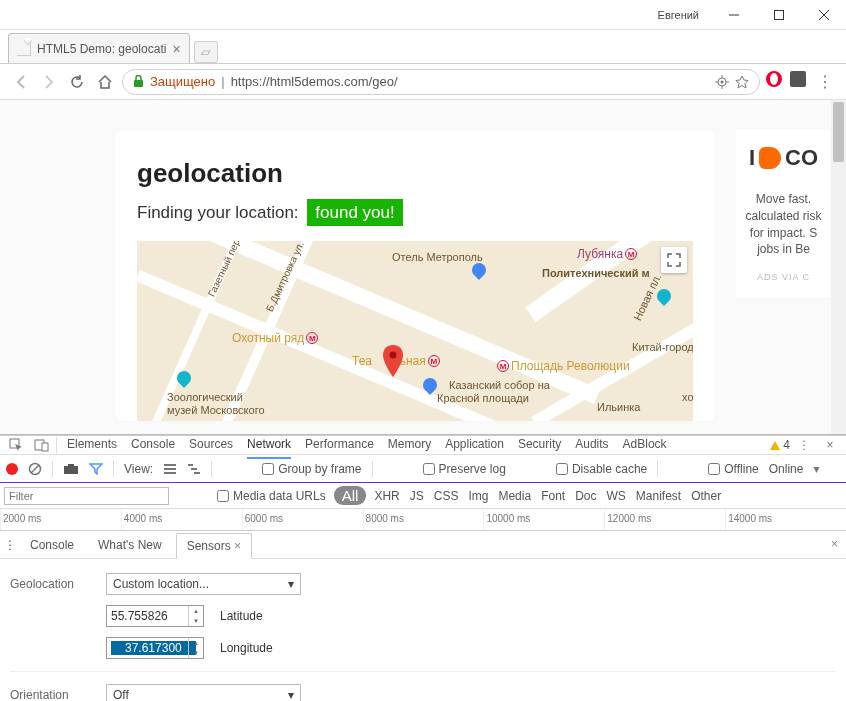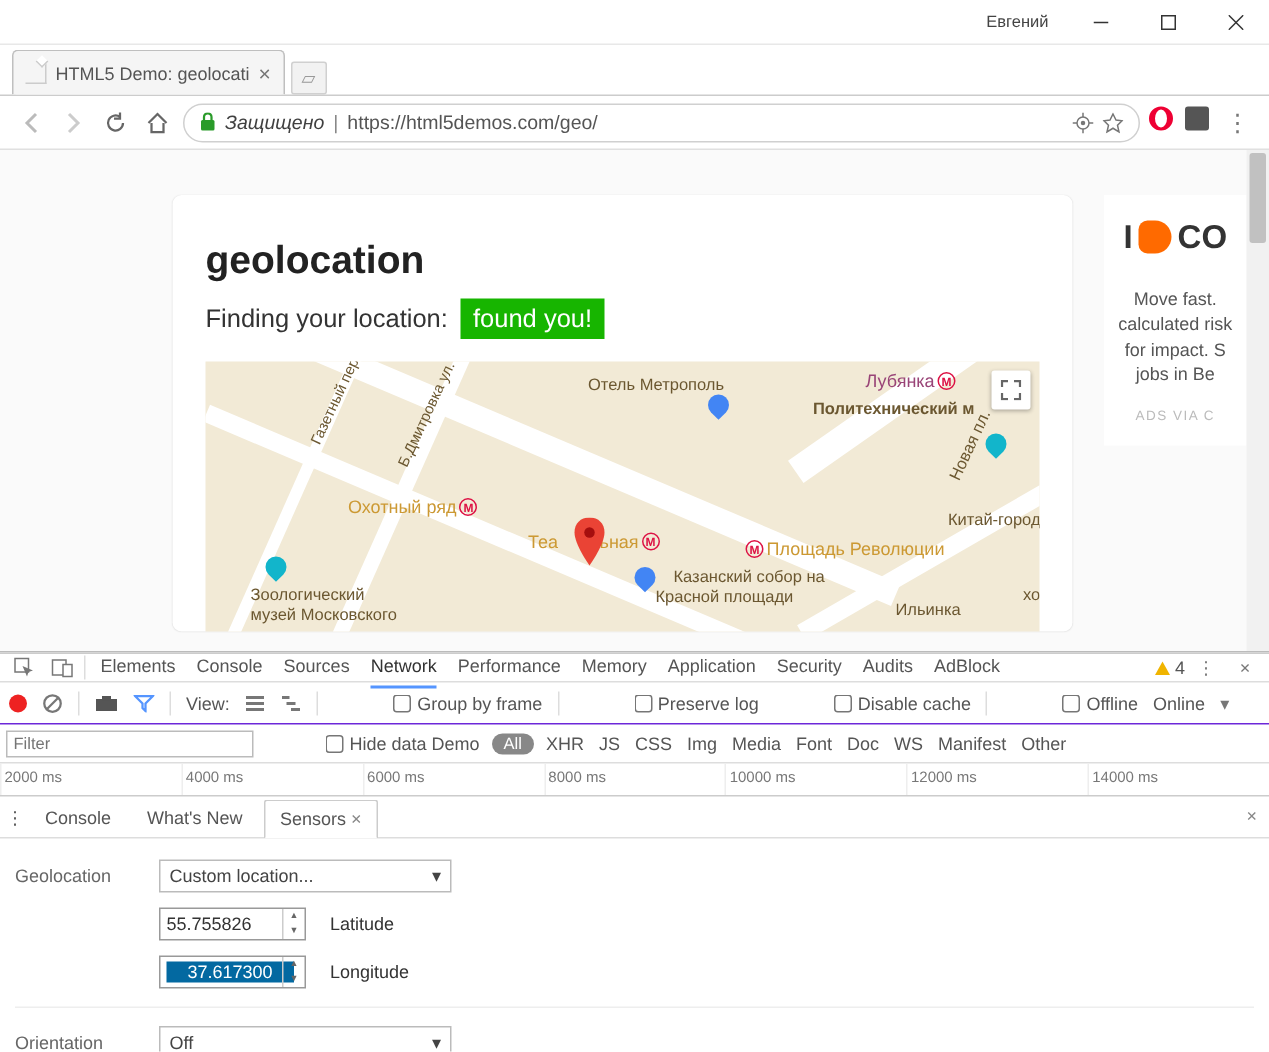--- a/index.html
+++ b/index.html
@@ -17,21 +17,21 @@
   .tab .favicon::before { content:""; position:absolute; right:-1px; top:-4px; width:5px; height:5px; border-right:1px solid #ccc; border-bottom:1px solid #ccc; transform: rotate(45deg); background:#fff; }
   .tab .close { color:#777; font-size: 14px; }
   .newtab { width: 24px; height: 22px; margin-left: 4px; border: 1px solid #d0d0d0; border-radius: 2px; background: #f2f2f2; display:flex; align-items:center; justify-content:center; color:#999; }
 
   
   .addrbar { height: 36px; display: flex; align-items: center; gap: 6px; padding: 0 10px; border-bottom: 1px solid #e0e0e0; }
   .addrbtn { width: 22px; height: 22px; display:flex; align-items:center; justify-content:center; color:#777; }
   .addrbtn.dis { color:#ccc; }
   .omnibox { flex: 1; height: 26px; border: 1px solid #d0d0d0; border-radius: 14px; display: flex; align-items: center; padding: 0 10px; font-size: 13px; color: #555; gap: 6px; }
   .lock { color: #2a9b2a; font-size: 12px; }
-  .secure { color: #404040; font-style: italic; }
+  .secure { color: #c2410c; }
   .urlsep { color: #888; }
   .righticons { display:flex; gap:8px; }
   .opera { width:16px; height:16px; border-radius:50%; border:2.5px solid #e03; border-left-width:4px; border-right-width:4px; }
   .ext { width:16px; height:16px; background:#555; border-radius:2px; }
 
   
   .content { position: relative; height: 335px; background: #fafafa; overflow: hidden; border-bottom: 1px solid #bbb; }
   .scrollbar-v { position:absolute; right:0; top:0; width:15px; height:100%; background:#f1f1f1; }
   .scrollbar-v .thumb { position:absolute; left:2px; top:2px; width:11px; height:60px; background:#c1c1c1; border-radius:2px; }
   .card { background:#fff; border-radius:6px; margin: 30px 0 0 115px; width: 600px; padding: 28px 22px 0; box-shadow: 0 0 1px rgba(0,0,0,0.1); }
@@ -64,21 +64,21 @@
 
   
   .net-bar { height: 28px; display:flex; align-items:center; border-bottom:1px solid #6d28d9; padding:0 6px; gap:10px; font-size:12px; color:#555; }
   .rec { width:12px; height:12px; background:#e22; border-radius:50%; }
   .sep { width:1px; height:16px; background:#ddd; }
   label.ck { display:flex; align-items:center; gap:4px;margin-left:40px; }
   label.ck input { width:12px; height:12px; }
 
   .net-filter { height: 26px; display:flex; align-items:center; border-bottom:1px solid #ddd; padding:0 4px; gap:8px; font-size:12px; color:#555; }
   .net-filter input[type=text] { width:165px; height:18px; border:1px solid #bbb; padding:0 4px; font-size:11px; }
-  .pill { background:#888; color:#fff; padding:1px 8px; border-radius:9px; font-size:11px; }
+  .pill { background:#888; color:#fff; padding:1px 8px; border-radius:9px; font-size:15px; }
   .ftabs { display:flex; gap:10px; }
 
   .timeline { height: 22px; border-bottom:1px solid #ccc; display:flex; font-size:10px; color:#777; }
   .timeline div { flex:1; border-left:1px solid #eee; padding-left:2px; padding-top:4px; }
 
   
   .drawer-tabs { height: 28px; display:flex; align-items:center; border-bottom:1px solid #ddd; padding:0 4px; gap:4px; font-size:12px; color:#555; position:relative; }
   .drawer-tabs .dtab { padding:5px 10px; }
   .drawer-tabs .dtab.active { background:#fff; border:1px solid #ccc; border-bottom:1px solid #fff; position:relative; top:1px; border-radius:2px 2px 0 0; }
   .drawer-tabs .closeX { position:absolute; right:8px; top:6px; color:#888; }
@@ -351,21 +351,21 @@
       <span>Offline</span>
     </label>
   <span><span>Online</span></span>
   <span style="color:#777;">▾</span>
 </div>
 
 <div class="net-filter">
   <input type="text" placeholder="Filter" style="">
   <label class="ck">
       <input type="checkbox" style="">
-      <span>Hide data Demo</span>
+      <span>Media data URLs</span>
     </label>
   <span class="pill">All</span>
   <div class="ftabs">
     <span>XHR</span>
     <span>JS</span>
     <span>CSS</span>
     <span>Img</span>
     <span>Media</span>
     <span>Font</span>
     <span>Doc</span>

